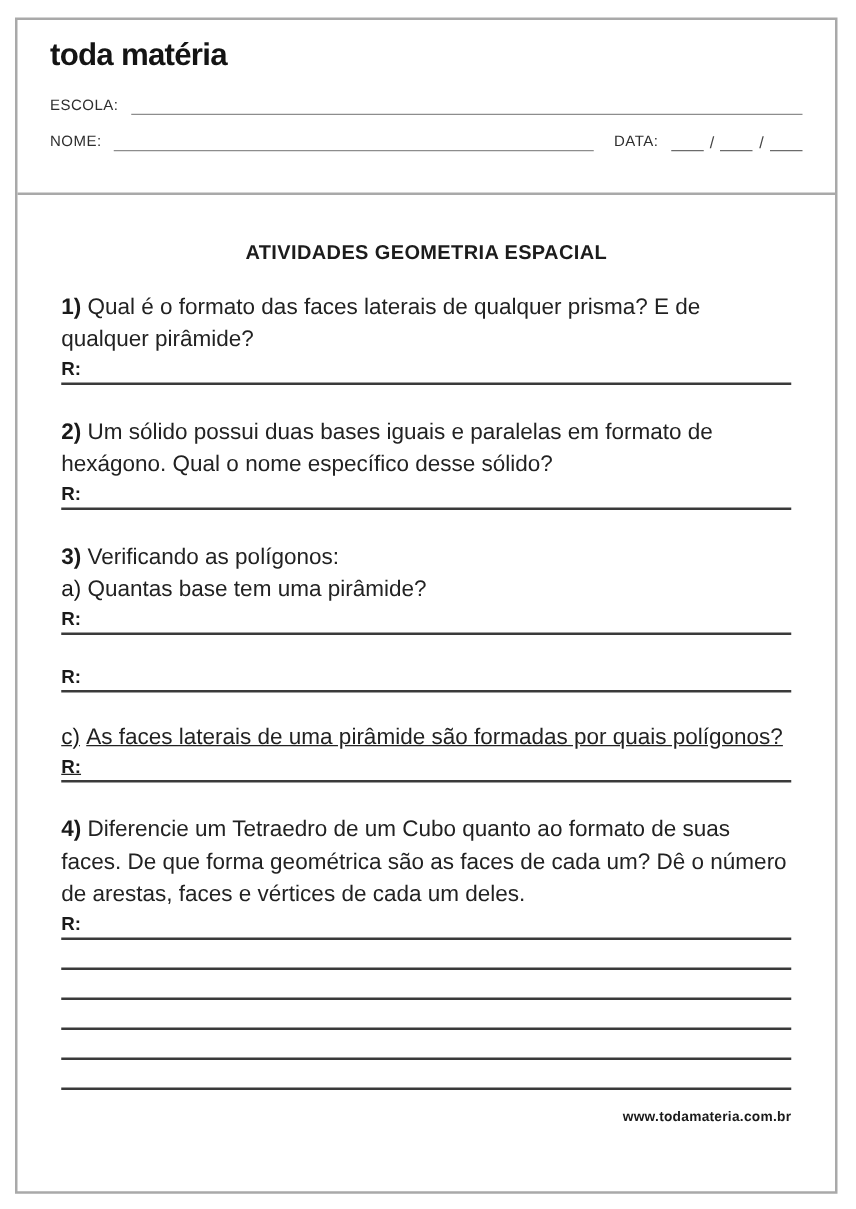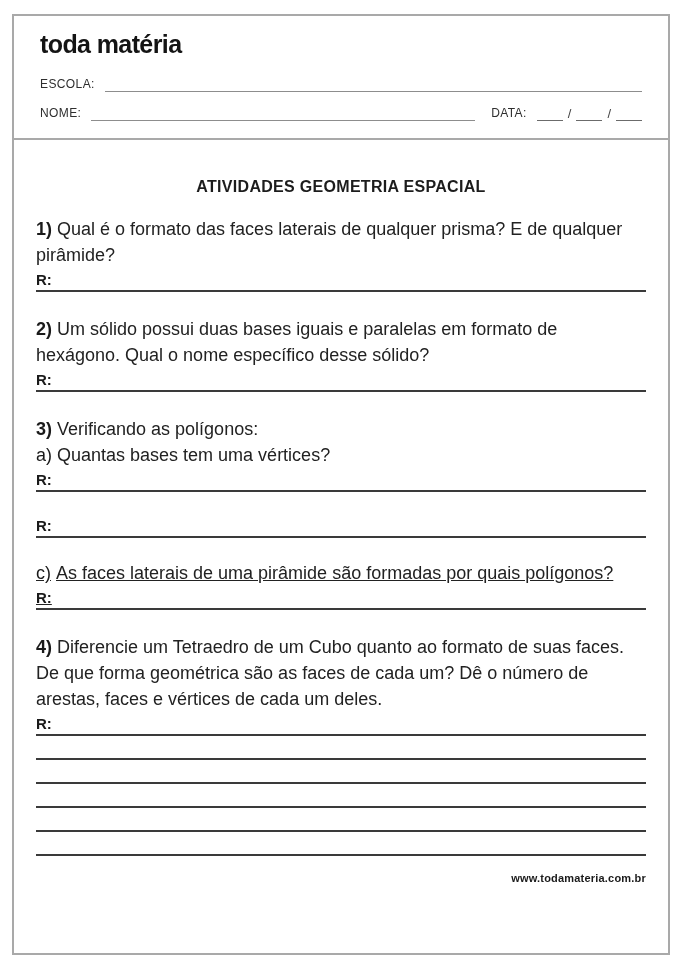--- a/index.html
+++ b/index.html
@@ -12,21 +12,21 @@
   }
   .sheet {
     position: absolute;
     left: 12px; top: 14px;
     width: 658px; height: 941px;
     border: 2px solid #a9a9a9;
     background: #ffffff;
   }
   
   .head {
-    height: 124px;
+    height: 140px;
     border-bottom: 2px solid #a9a9a9;
     padding: 13px 26px 0 26px;
   }
   .logo {
     font-weight: bold;
     font-size: 25px;
     letter-spacing: -0.6px;
     color: #141414;
     line-height: 30px;
   }
@@ -61,21 +61,21 @@
     height: 13px;
     border-bottom: 1.5px solid #6b6b6b;
   }
   .slash {
     font-size: 13px;
     color: #444;
     margin: 0 5px;
     line-height: 15px;
   }
   
-  .content { padding: 0 22px; }
+  .content { padding: 0 35px; }
   .title {
     margin: 38px 0 20px 0;
     text-align: center;
     font-size: 16px;
     font-weight: bold;
     letter-spacing: 0.3px;
     color: #1c1c1c;
   }
   .q { margin-bottom: 24px; }
   .sub { margin-bottom: 22px; }
@@ -146,21 +146,21 @@
 
     <div class="q">
       <p class="q-text"><b class="qnum">2)</b><span>Um sólido possui duas bases iguais e paralelas em formato de hexágono. Qual o nome específico desse sólido?</span></p>
       <div class="answer-line"><b>R:</b></div>
     </div>
 
     <div class="q" style="margin-bottom:0">
       <p class="q-text"><b class="qnum">3)</b><span>Verificando as polígonos:</span></p>
 
       <div class="sub">
-        <p class="q-text"><span class="qnum">a)</span><span>Quantas bases tem uma vértices?</span></p>
+        <p class="q-text"><span class="qnum">a)</span><span>Quantas base tem uma pirâmide?</span></p>
         <div class="answer-line"><b>R:</b></div>
       </div>
 
       <div class="sub">
         <div class="answer-line"><b>R:</b></div>
       </div>
 
       <div class="sub last">
         <p class="q-text"><span class="qnum">c)</span><span>As faces laterais de uma pirâmide são formadas por quais polígonos?</span></p>
         <div class="answer-line"><b>R:</b></div>

